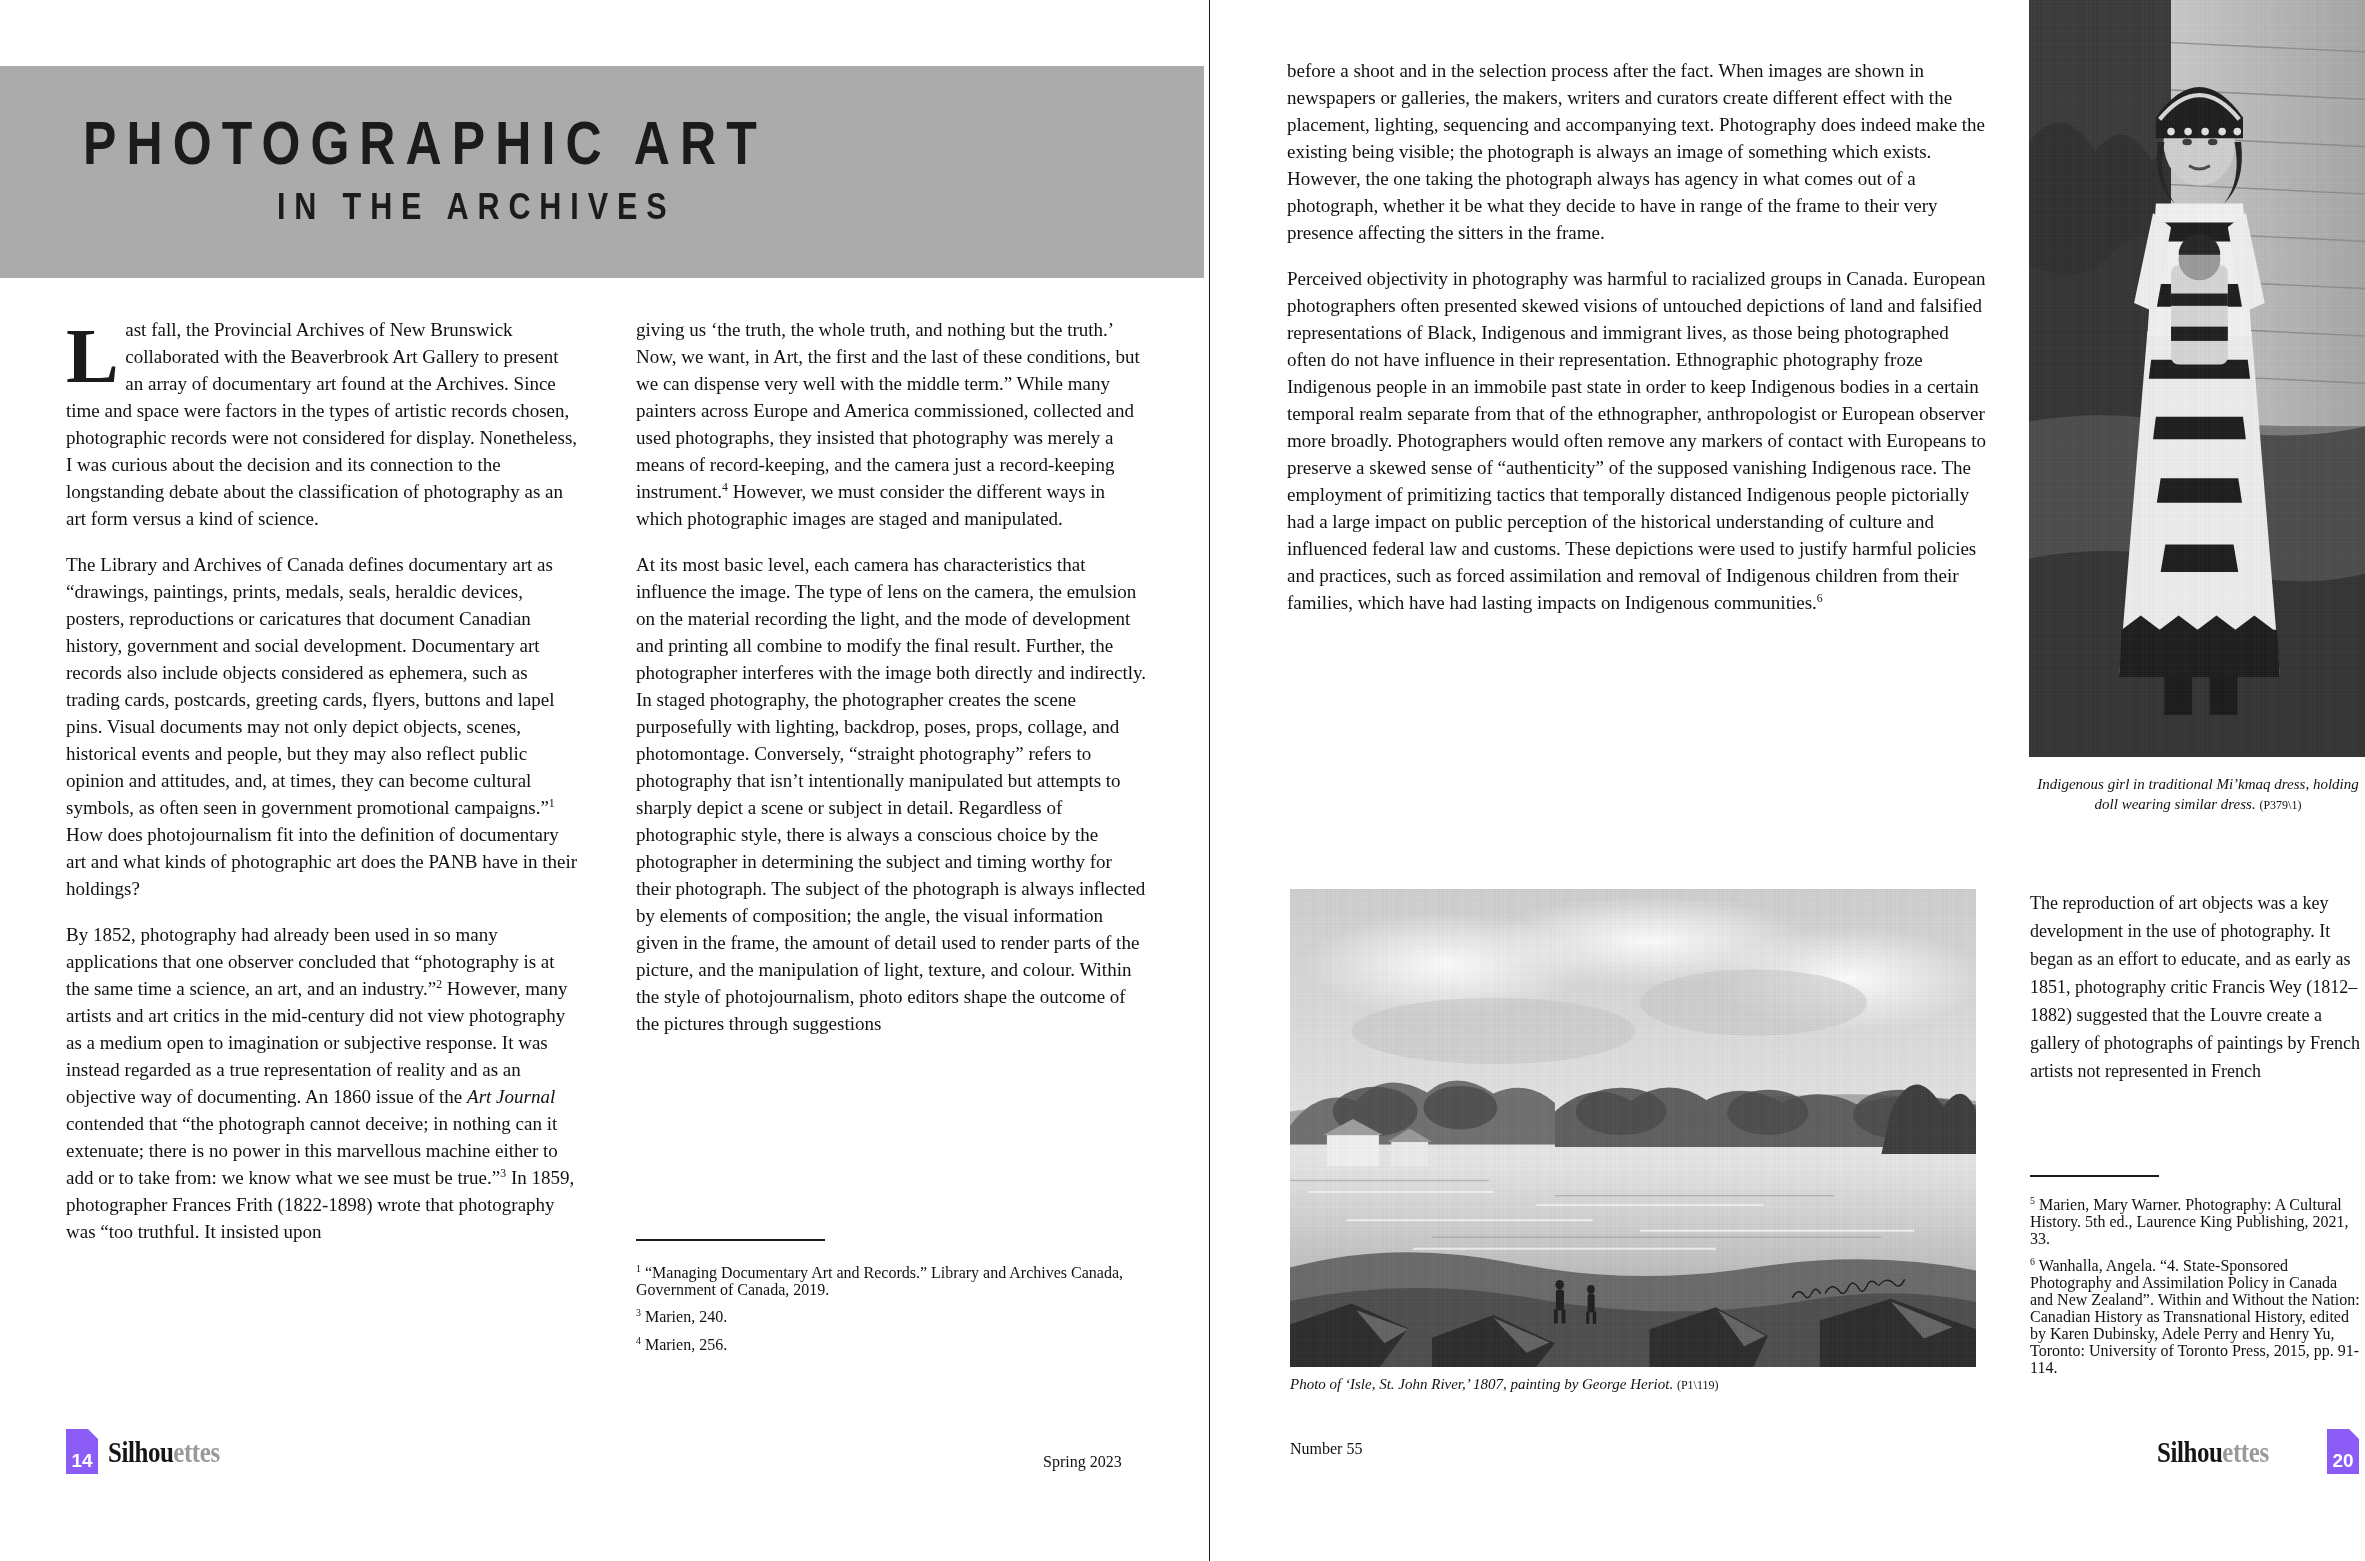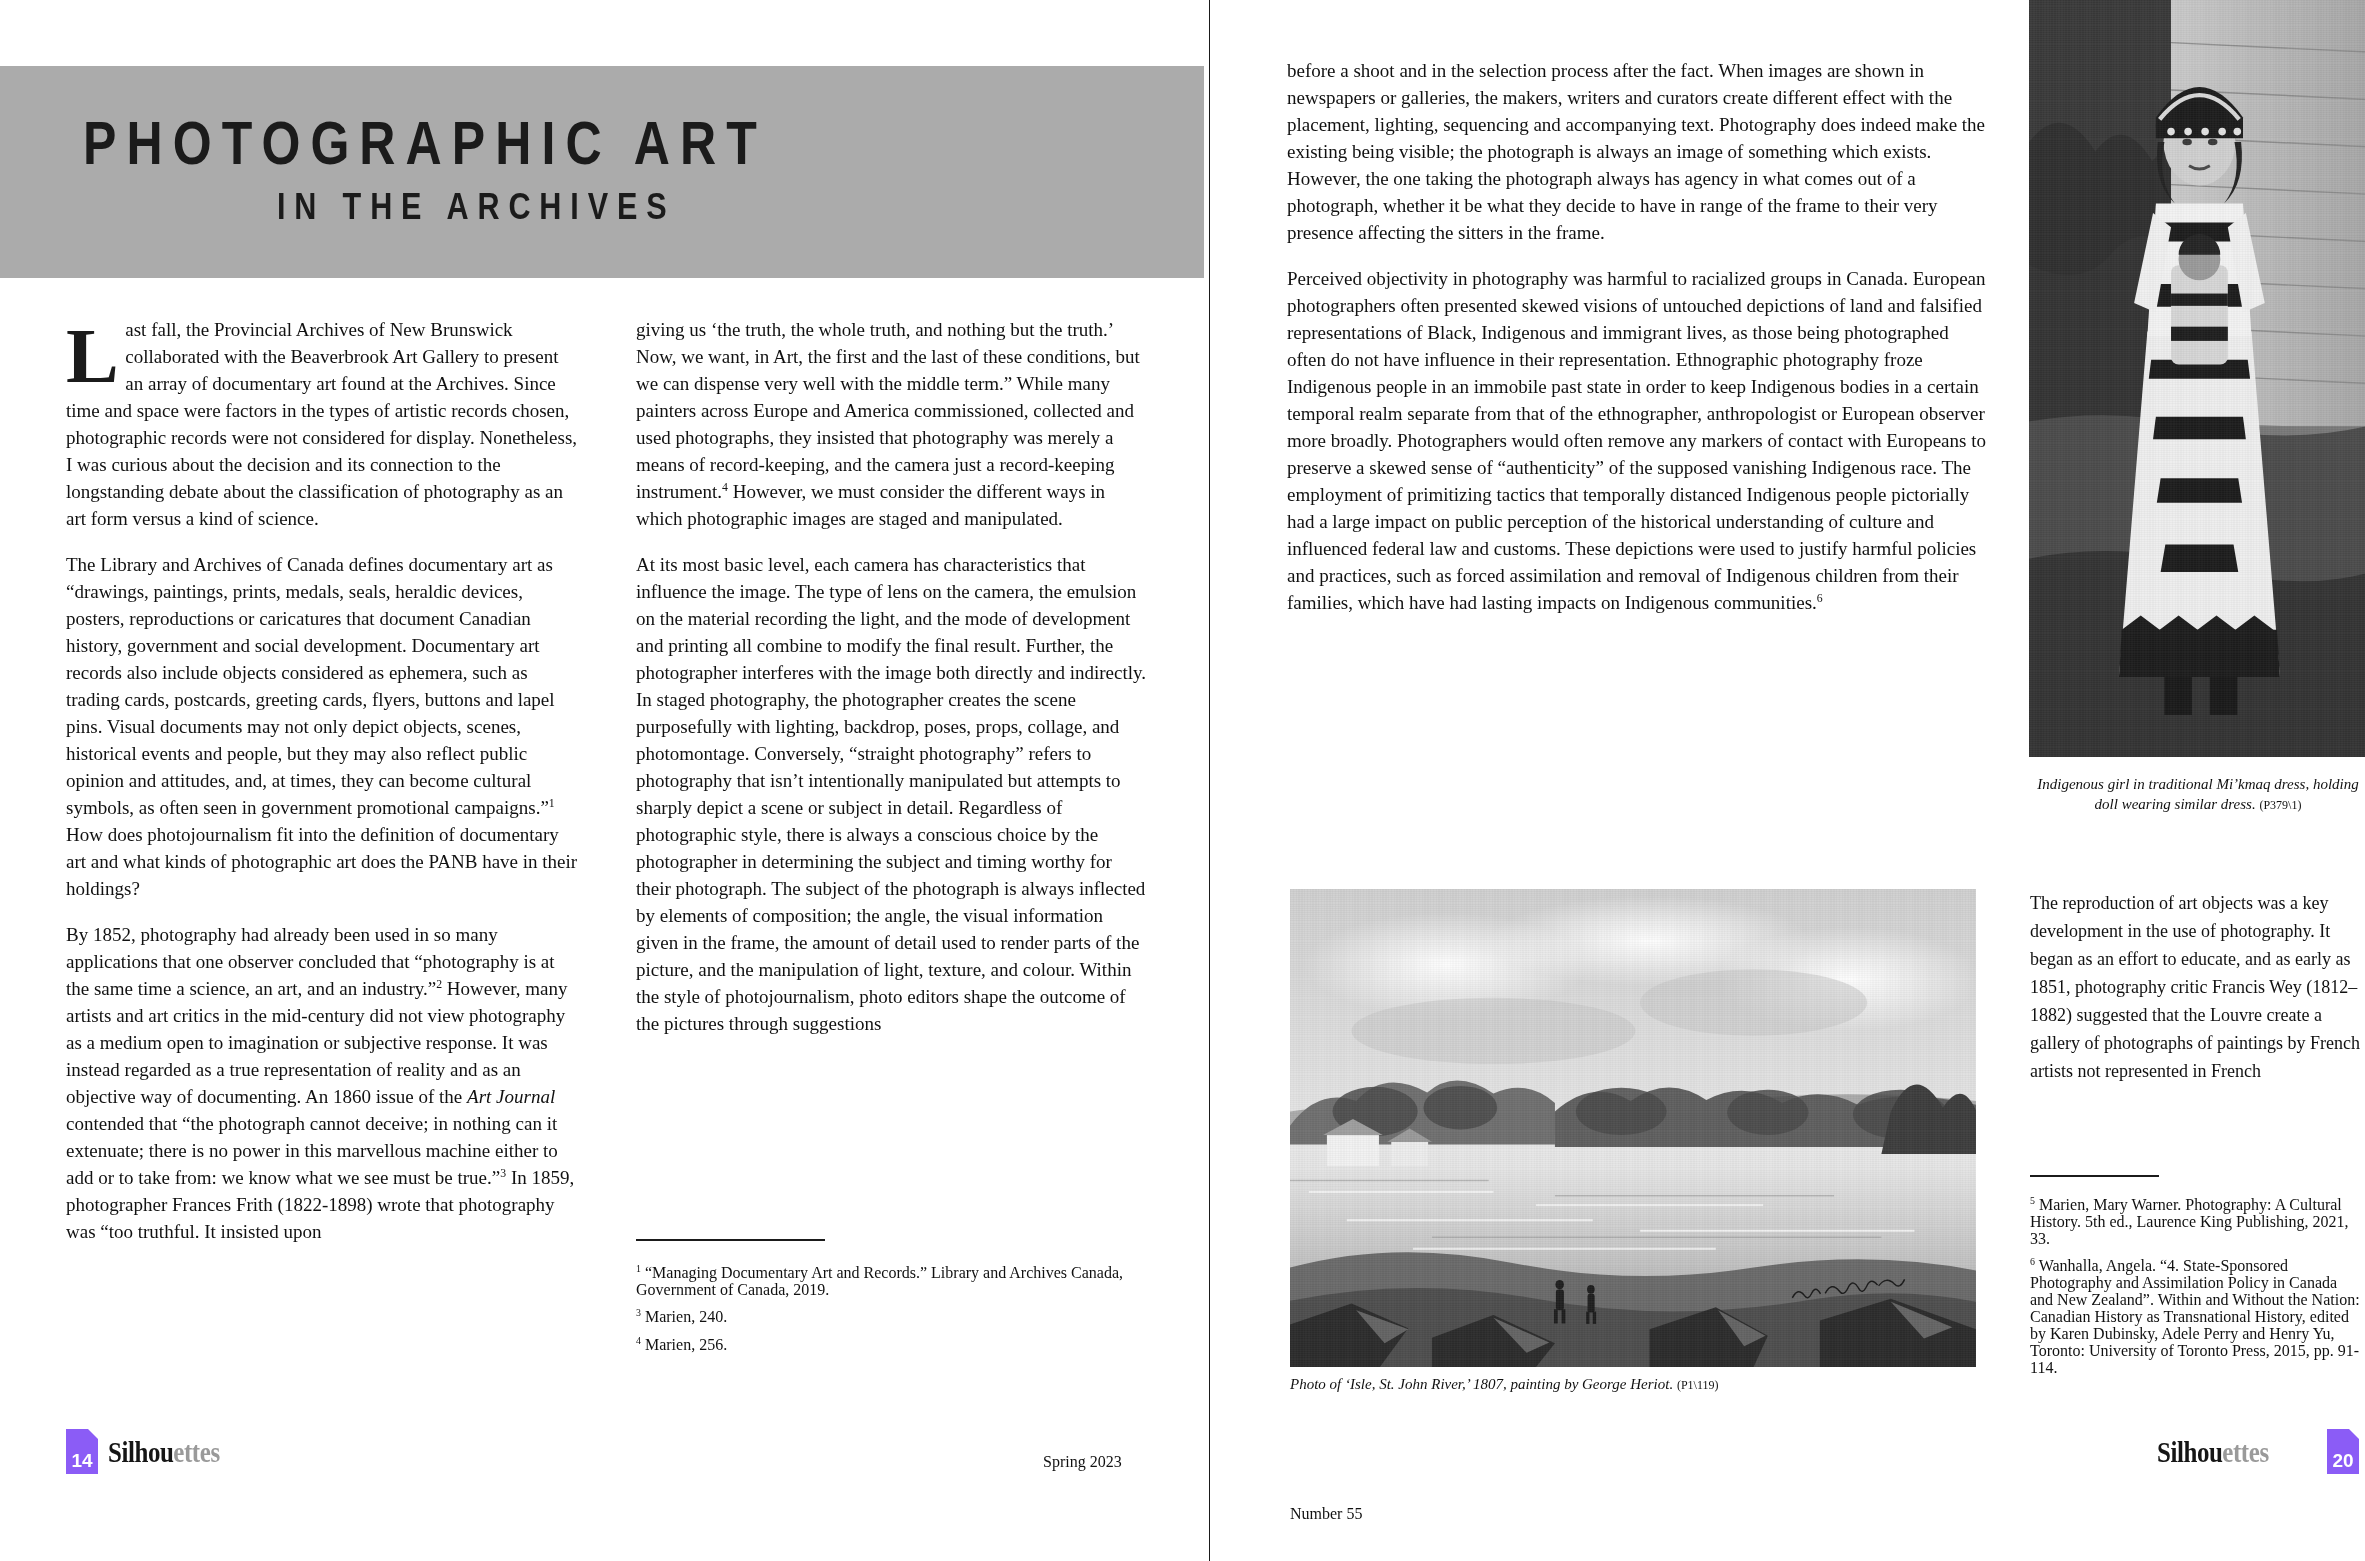--- a/index.html
+++ b/index.html
@@ -156,21 +156,21 @@
   .brand .b{color:#9a9a9a;}
   .brand-left{left:108px;top:1436px;transform-origin:left center;}
   .brand-right{left:2157px;top:1436px;transform-origin:left center;}
 
   .footmeta{
     position:absolute;
     font-size:16px;
     color:#111;
   }
   .foot-spring{left:1043px;top:1453px;}
-  .foot-number{left:1290px;top:1505px;}
+  .foot-number{left:1290px;top:1440px;}
 
   
   .grain{position:absolute;inset:0;opacity:.35;
     background-image:
       repeating-linear-gradient(0deg, rgba(0,0,0,.06) 0 0.9px, rgba(255,255,255,.06) 0.9px 1.9px),
       repeating-linear-gradient(90deg, rgba(0,0,0,.05) 0 1.4px, rgba(255,255,255,.05) 1.4px 2.8px);
   }
 </style>
 </head>
 <body>

